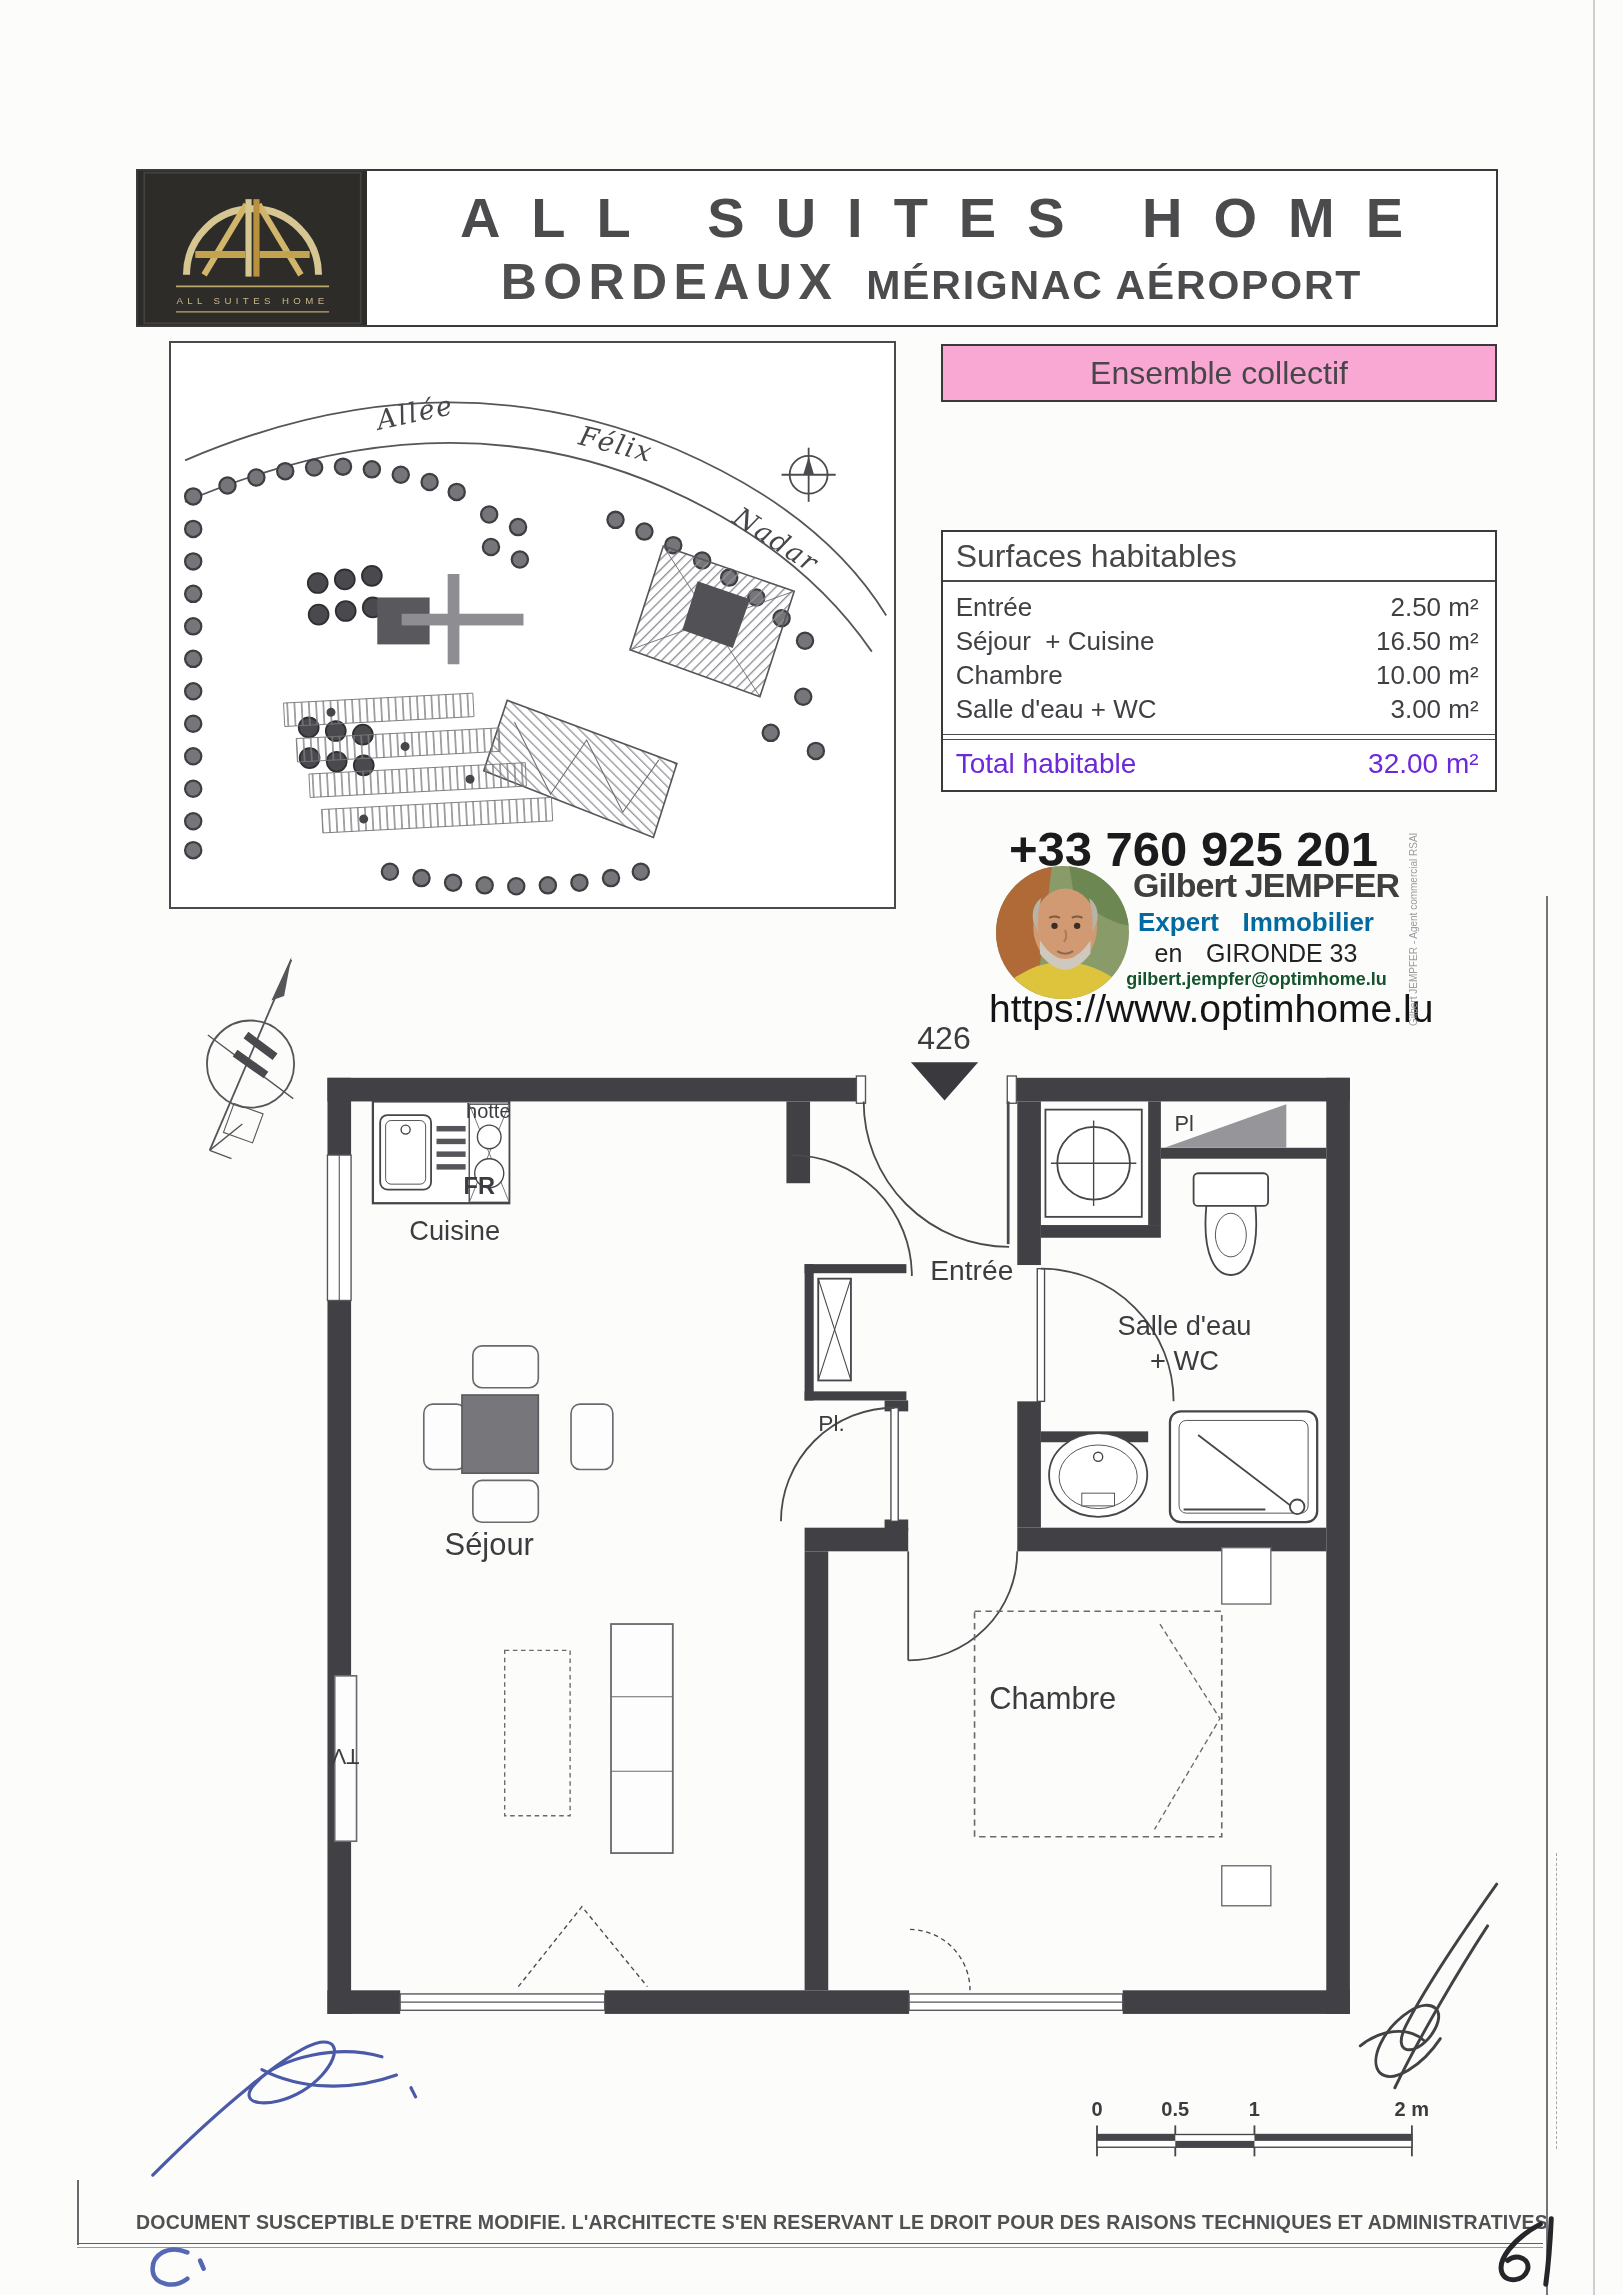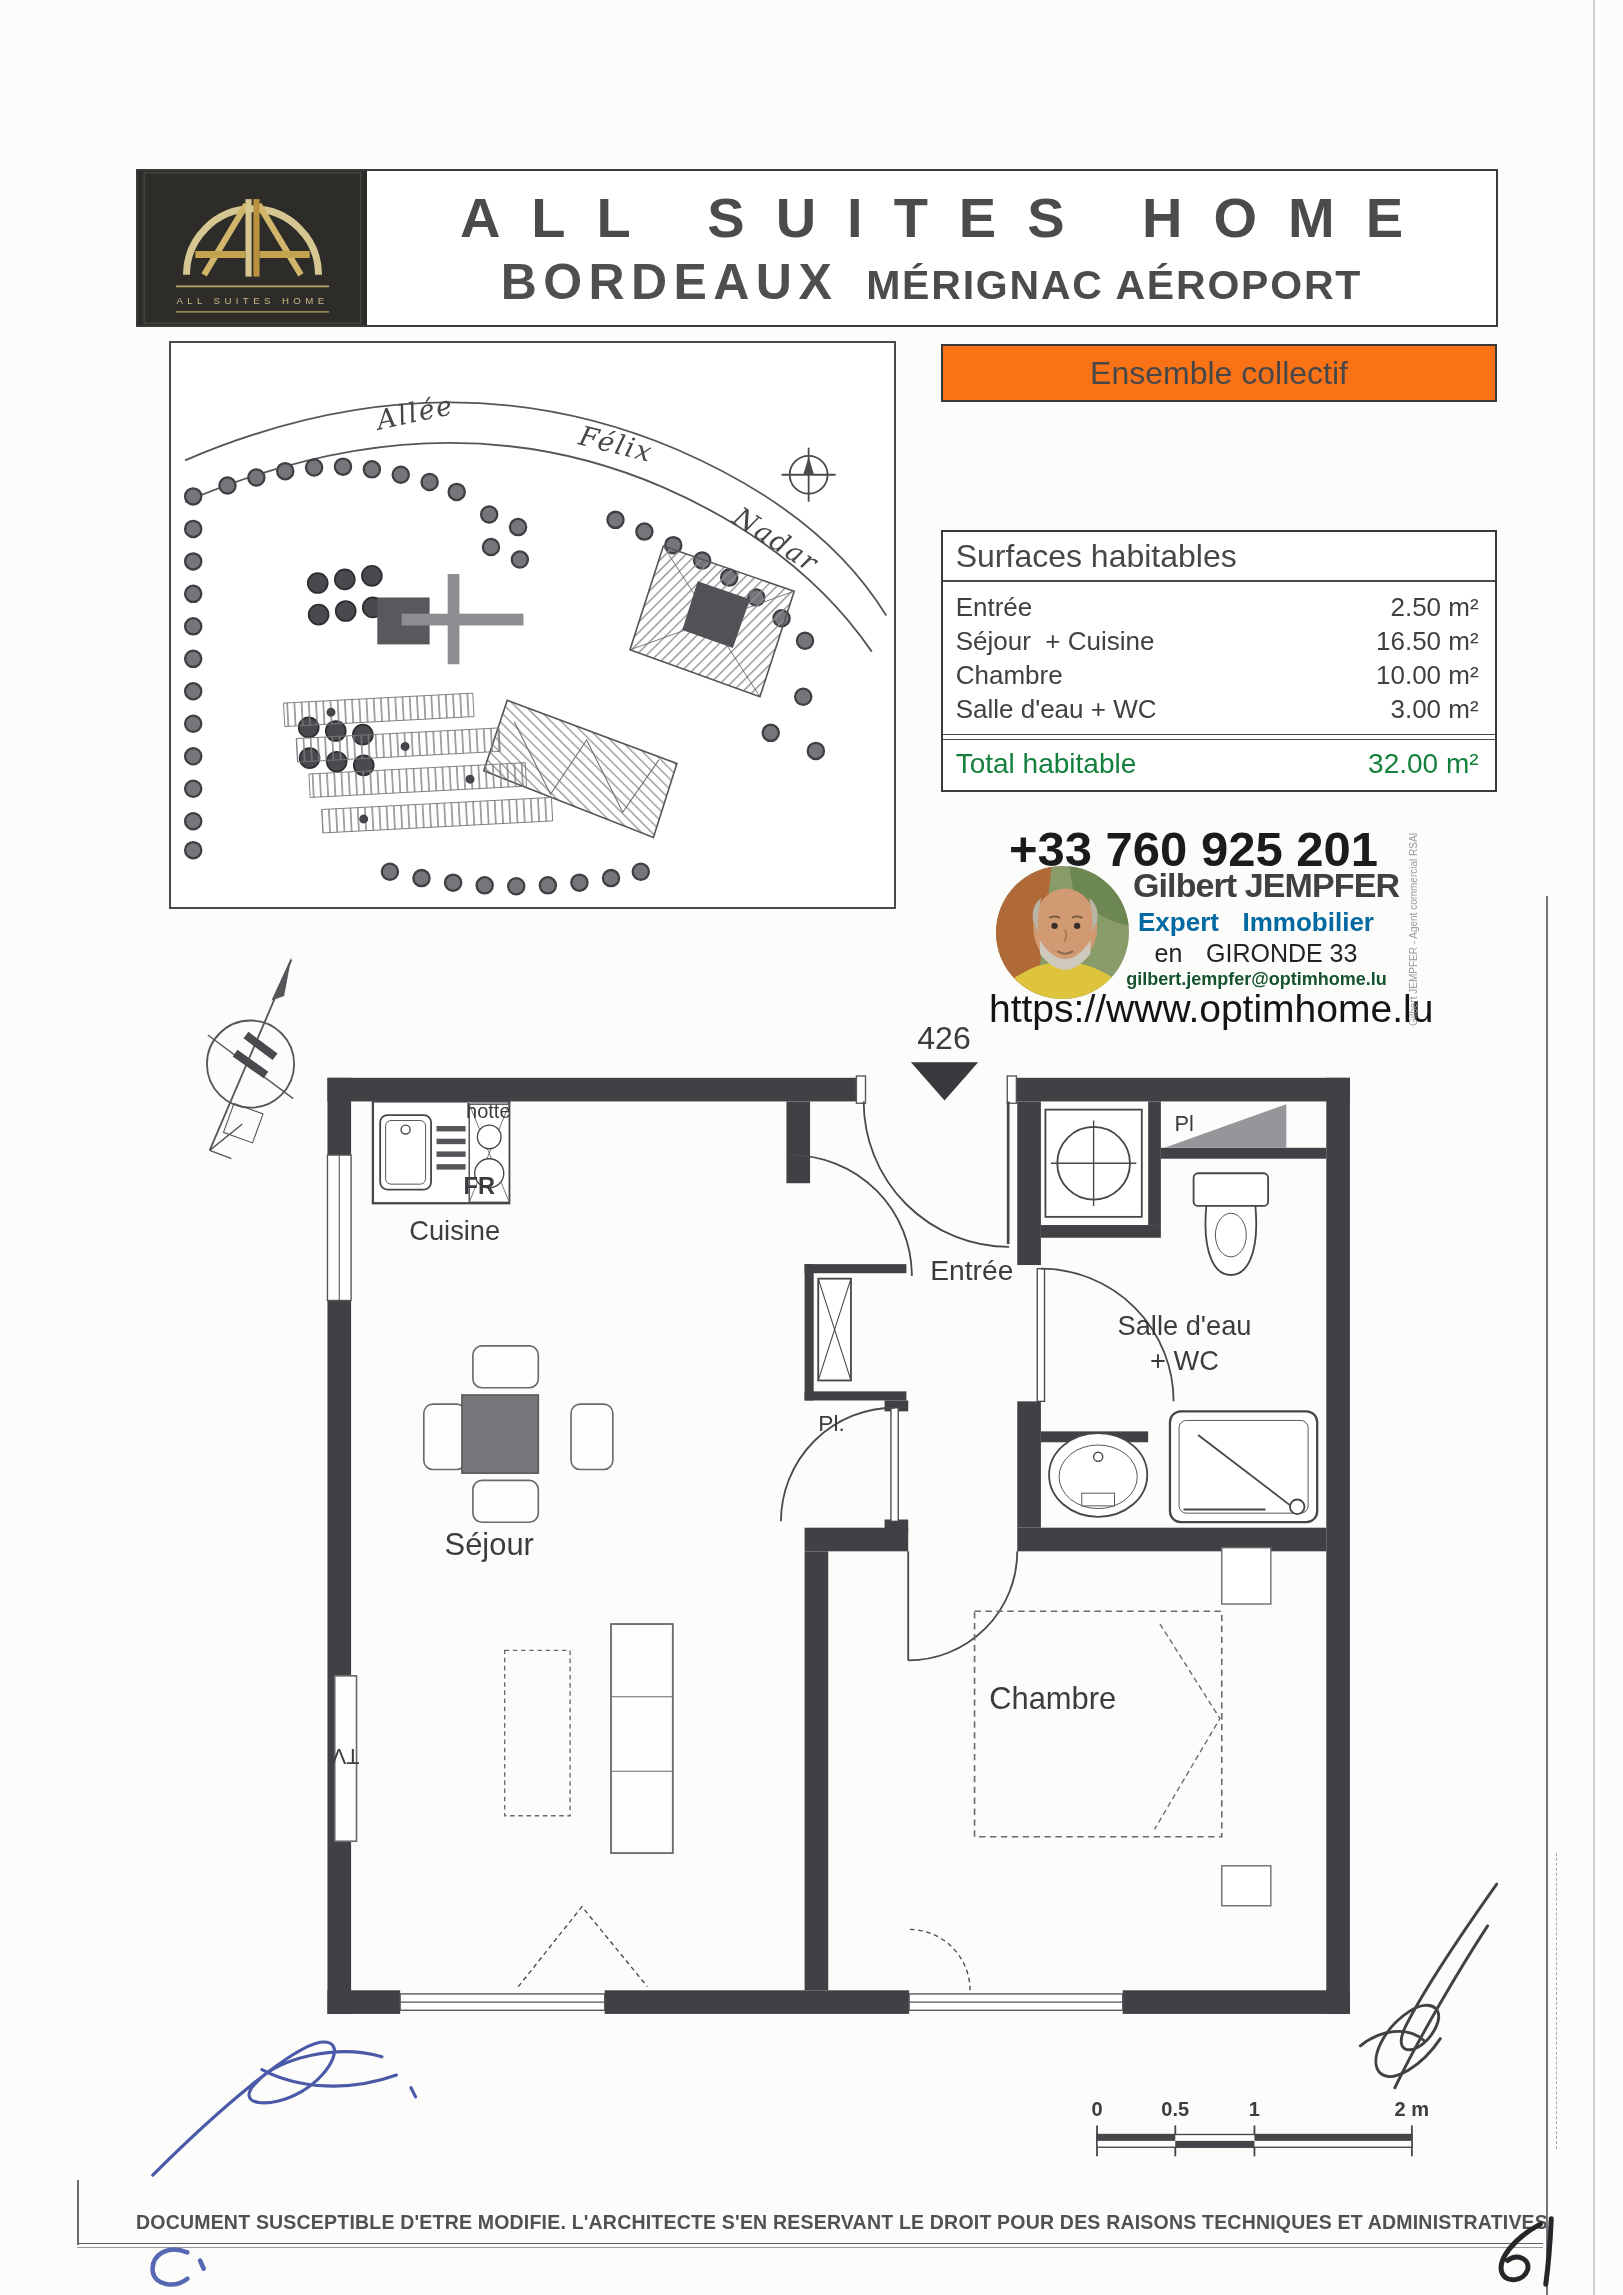--- a/index.html
+++ b/index.html
@@ -21,33 +21,33 @@
   .brand-city { font-size:50px; font-weight:700; letter-spacing:6.4px; color:#4f4f52; }
   .brand-loc  { font-size:41px; font-weight:700; letter-spacing:1.8px; color:#4c4c4f; }
 
   
   #site-plan { left:169px; top:341px; width:727px; height:568px;
     border:2.7px solid #4a4a4d; background:#fff; box-sizing:border-box; }
   #site-plan svg { width:100%; height:100%; display:block; }
   .street { font-family:"DejaVu Serif", serif; font-style:italic; font-size:30px; fill:#47474b; letter-spacing:2px; }
 
   
-  #unit-box { left:941px; top:344px; width:556px; border:2.7px solid #3a3a3d; background:#f97316; box-sizing:border-box; }
+  #unit-box { left:941px; top:344px; width:556px; border:2.7px solid #3a3a3d; background:#f9a8d4; box-sizing:border-box; }
   .unit-row { height:54px; display:flex; align-items:center; justify-content:center;
     font-size:32px; color:#47474a; font-weight:500; }
   .unit-row + .unit-row { border-top:1.8px solid #4a4a4d; }
 
   
   #surf-box { left:941px; top:530px; width:556px; border:2.7px solid #3a3a3d; background:#fff; box-sizing:border-box; }
   .surf-title { font-size:32px; font-weight:500; color:#47474a; padding:6.4px 12.7px 4.5px; border-bottom:2.7px solid #4a4a4d; }
   .surf-rows { padding:8.2px 16.4px 8.2px 12.7px; }
   .surf-row { display:flex; justify-content:space-between; font-size:26px; line-height:34px; color:#404044; }
   .surf-row span { white-space:pre; }
   .surf-sep { height:3.6px; border-top:1.8px solid #4a4a4d; border-bottom:1.8px solid #4a4a4d; }
-  .surf-total { display:flex; justify-content:space-between; font-size:28px; color:#15803d; padding:8.2px 16.4px 10px 12.7px; font-weight:500; }
+  .surf-total { display:flex; justify-content:space-between; font-size:28px; color:#6d28d9; padding:8.2px 16.4px 10px 12.7px; font-weight:500; }
 
   
   #phone { left:980px; top:821px; width:427px; text-align:center; font-size:49px; font-weight:700; color:#1b1b1e; }
   #avatar { left:996px; top:866px; width:133px; height:133px; border-radius:50%; overflow:hidden; }
   #avatar svg { width:100%; height:100%; display:block; }
   #contact-name { left:1133px; top:866px; font-size:34px; font-weight:700; color:#404040; white-space:nowrap; letter-spacing:-0.9px; }
   #contact-role { left:1138px; top:907px; width:236px; display:flex; justify-content:space-between; font-size:26px; font-weight:600; color:#0369a1; }
   #contact-region { left:1138px; top:939px; width:236px; display:flex; justify-content:center; gap:23.6px; font-size:25px; color:#232326; }
   #contact-email { left:1111px; top:969px; width:291px; text-align:center; font-size:18px; font-weight:700; color:#14532d; }
   #contact-web { left:989px; top:987px; width:427px; text-align:center; font-size:39px; font-weight:500; color:#141416; }

